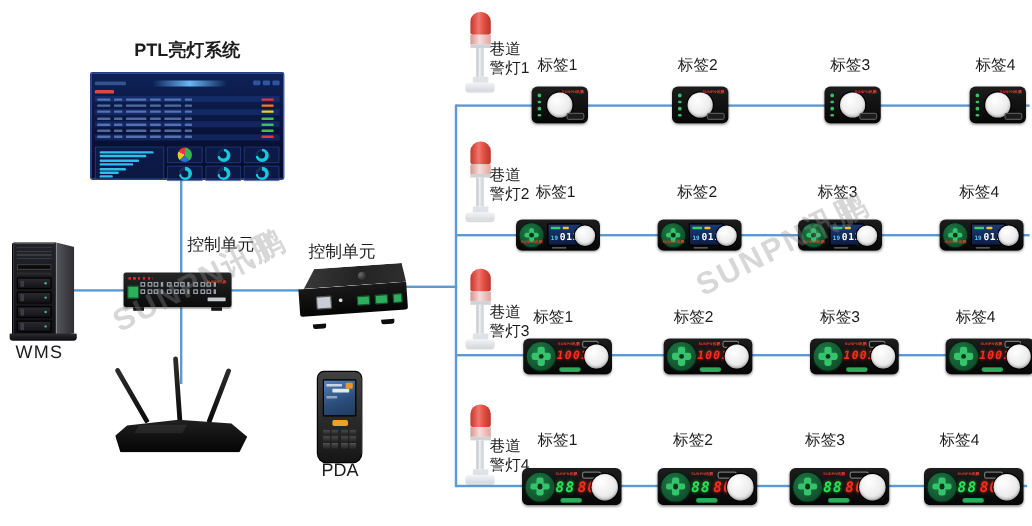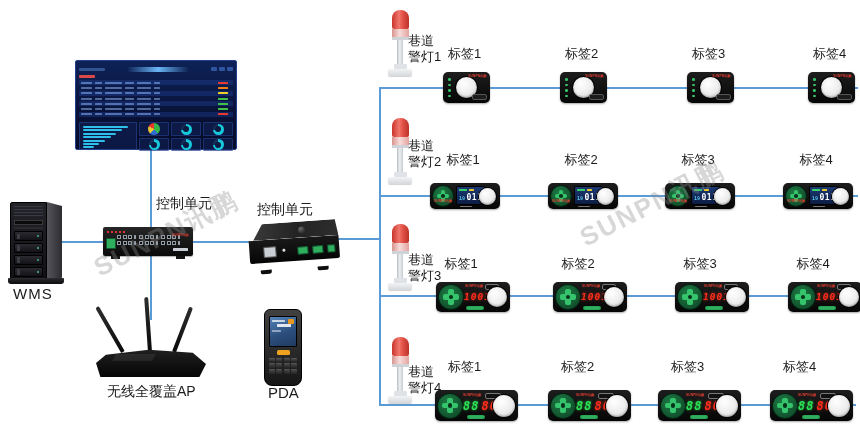--- a/index.html
+++ b/index.html
@@ -181,20 +181,21 @@
   <div class="line" style="left:52px;top:241px;width:52px;height:2px;"></div>
   <div class="line" style="left:192px;top:241px;width:58px;height:2px;"></div>
   <div class="line" style="left:150px;top:256px;width:2px;height:64px;"></div>
   <div class="line" style="left:337px;top:238px;width:44px;height:2px;"></div>
   <div class="line" style="left:379px;top:87px;width:2px;height:319px;"></div>
   <div class="line" style="left:380px;top:87px;width:478px;height:2px;"></div>
   <div class="line" style="left:380px;top:195px;width:478px;height:2px;"></div>
   <div class="line" style="left:380px;top:295px;width:478px;height:2px;"></div>
   <div class="line" style="left:380px;top:404px;width:476px;height:2px;"></div>
 
+  <div class="label" style="left:75px;top:33px;width:162px;text-align:center;font-size:15px;font-weight:600;">PTL亮灯系统</div>
 
   <div class="dash">
     <div class="d-head">
       <i class="d-meta"></i>
         <i class="d-glow"></i>
       <span class="d-chips">
           <i></i>
           <i></i>
           <i></i>
         </span>
@@ -366,21 +367,20 @@
       <div class="cu-foot cf2"></div>
   </div>
   <div class="label" style="left:257px;top:201px;font-size:14px;">控制单元</div>
 
   <div class="ap">
     <i class="ant a1"></i>
     <i class="ant a2"></i>
     <i class="ant a3"></i>
     <div class="ap-body"></div>
   </div>
-  <div class="label" style="left:107px;top:383px;font-size:14px;">无线全覆盖AP</div>
 
   <div class="pda">
     <div class="pda-screen">
       <i class="ps-line l1"></i>
         <i class="ps-time"></i>
         <i class="ps-line l2"></i>
         <i class="ps-badge"></i>
     </div>
     <div class="pda-orange"></div>
     <div class="pda-keys" id="pdakeys">

